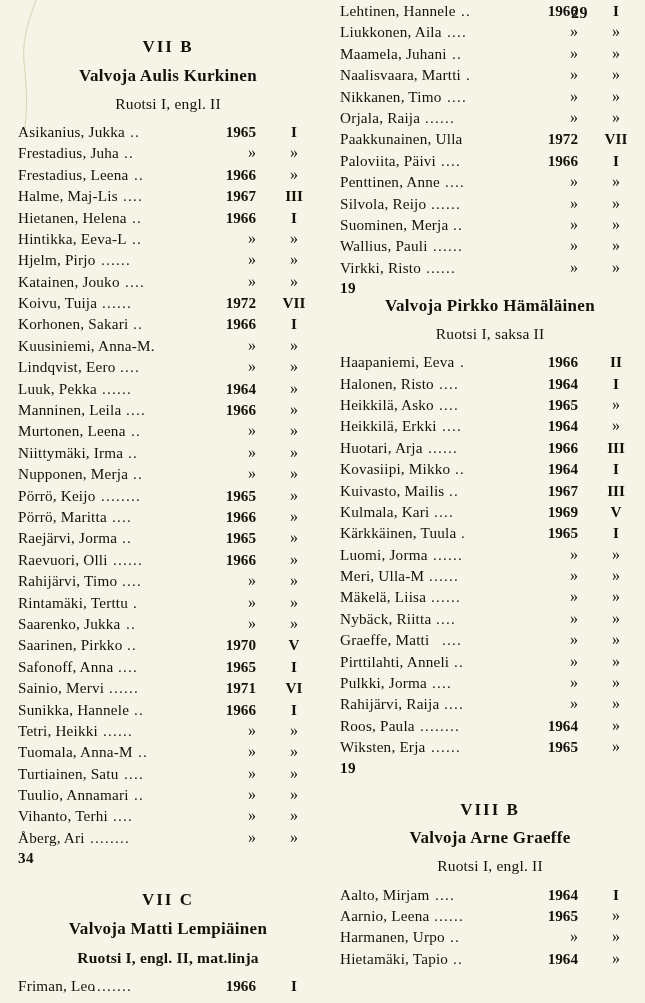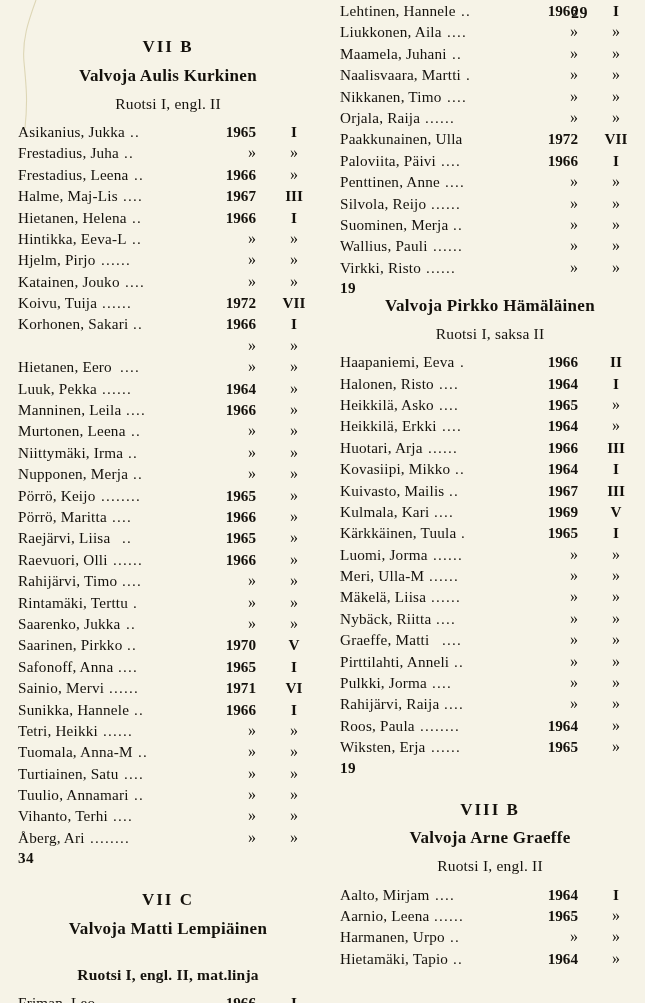--- a/index.html
+++ b/index.html
@@ -188,26 +188,27 @@
             <span class="eyear">1972</span>
             <span class="eclass">VII</span>
           </li>
           <li class="entry">
             <span class="ename">Korhonen,  Sakari</span>
             <span class="eleader" style="left: 115px;">..</span>
             <span class="eyear">1966</span>
             <span class="eclass">I</span>
           </li>
           <li class="entry">
+            <span class="ename">Kuusiniemi,  Anna-M.</span>
             <span class="eleader" style="left: 142px;"></span>
             <span class="eyear ditto">»</span>
             <span class="eclass ditto">»</span>
           </li>
           <li class="entry">
-            <span class="ename">Hietanen,  Eero</span>
+            <span class="ename">Lindqvist,  Eero</span>
             <span class="eleader" style="left: 102px;">....</span>
             <span class="eyear ditto">»</span>
             <span class="eclass ditto">»</span>
           </li>
           <li class="entry">
             <span class="ename">Luuk,  Pekka</span>
             <span class="eleader" style="left: 84px;">......</span>
             <span class="eyear">1964</span>
             <span class="eclass ditto">»</span>
           </li>
@@ -241,21 +242,21 @@
             <span class="eyear">1965</span>
             <span class="eclass ditto">»</span>
           </li>
           <li class="entry">
             <span class="ename">Pörrö,  Maritta</span>
             <span class="eleader" style="left: 94px;">....</span>
             <span class="eyear">1966</span>
             <span class="eclass ditto">»</span>
           </li>
           <li class="entry">
-            <span class="ename">Raejärvi,  Liisa</span>
+            <span class="ename">Raejärvi,  Jorma</span>
             <span class="eleader" style="left: 104px;">..</span>
             <span class="eyear">1965</span>
             <span class="eclass ditto">»</span>
           </li>
           <li class="entry">
             <span class="ename">Raevuori, Olli</span>
             <span class="eleader" style="left: 95px;">......</span>
             <span class="eyear">1966</span>
             <span class="eclass ditto">»</span>
           </li>
@@ -335,21 +336,21 @@
             <span class="ename">Åberg,  Ari</span>
             <span class="eleader" style="left: 72px;">........</span>
             <span class="eyear ditto">»</span>
             <span class="eclass ditto">»</span>
           </li>
         </ul>
         <div class="count">34</div>
       </div>
       <div class="section">
         <div class="sec-class" style="margin-top: 24px; margin-bottom: 11px;">VII C</div>
-        <div class="sec-supervisor" style="margin-bottom: 29px;">Valvoja Matti Lempiäinen</div>
+        <div class="sec-supervisor" style="margin-bottom: 12px;">Valvoja Matti Lempiäinen</div>
         <div class="sec-subjects" style="margin-bottom: 9px; font-weight: bold;">Ruotsi I, engl. II, mat.linja</div>
         <ul class="entries">
           <li class="entry">
             <span class="ename">Friman,  Leo</span>
             <span class="eleader" style="left: 74px;">........</span>
             <span class="eyear">1966</span>
             <span class="eclass">I</span>
           </li>
           <li class="entry">
             <span class="ename">Friman,  Timo</span>

